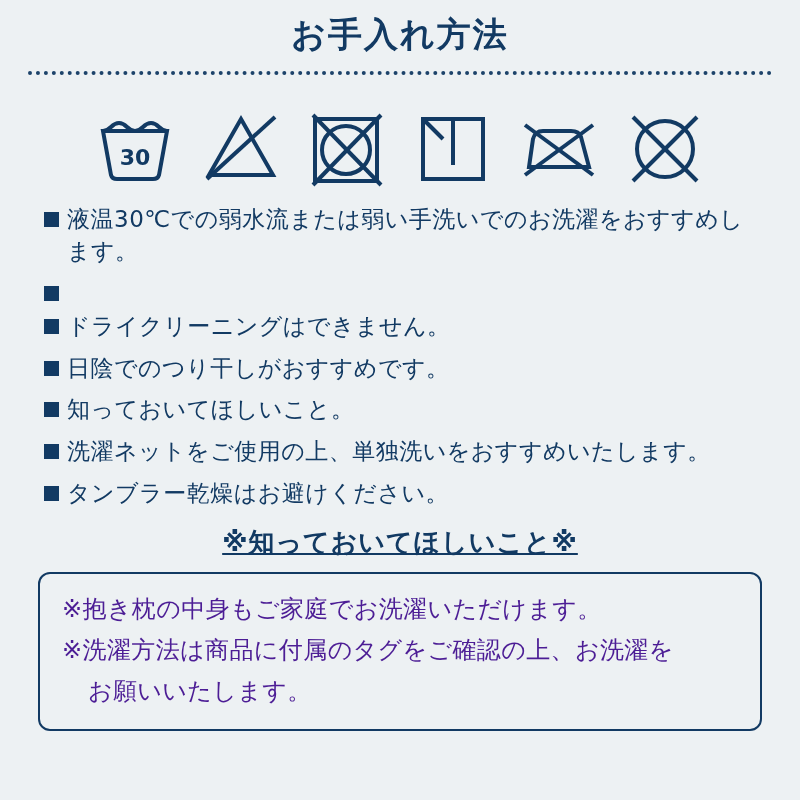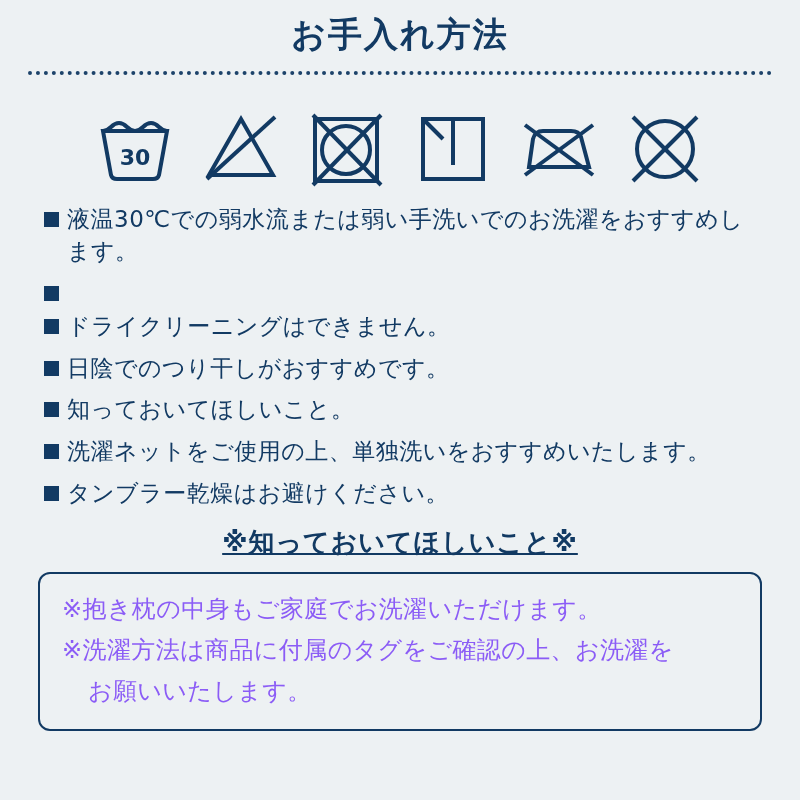--- a/index.html
+++ b/index.html
@@ -100,21 +100,21 @@
     margin: 12px 38px 0 38px;
     border: 2px solid #123a63;
     border-radius: 12px;
     padding: 18px 22px 20px 22px;
     min-height: 110px;
     box-sizing: border-box;
   }
   .note-line {
     font-size: 24px;
     line-height: 1.45;
-    color: #8b5cf6;
+    color: #4c1d95;
     letter-spacing: 0.4px;
     margin-bottom: 6px;
   }
   .note-line:last-child { margin-bottom: 0; }
   .note-indent {
     padding-left: 26px;
   }
 </style>
 </head>
 <body>

